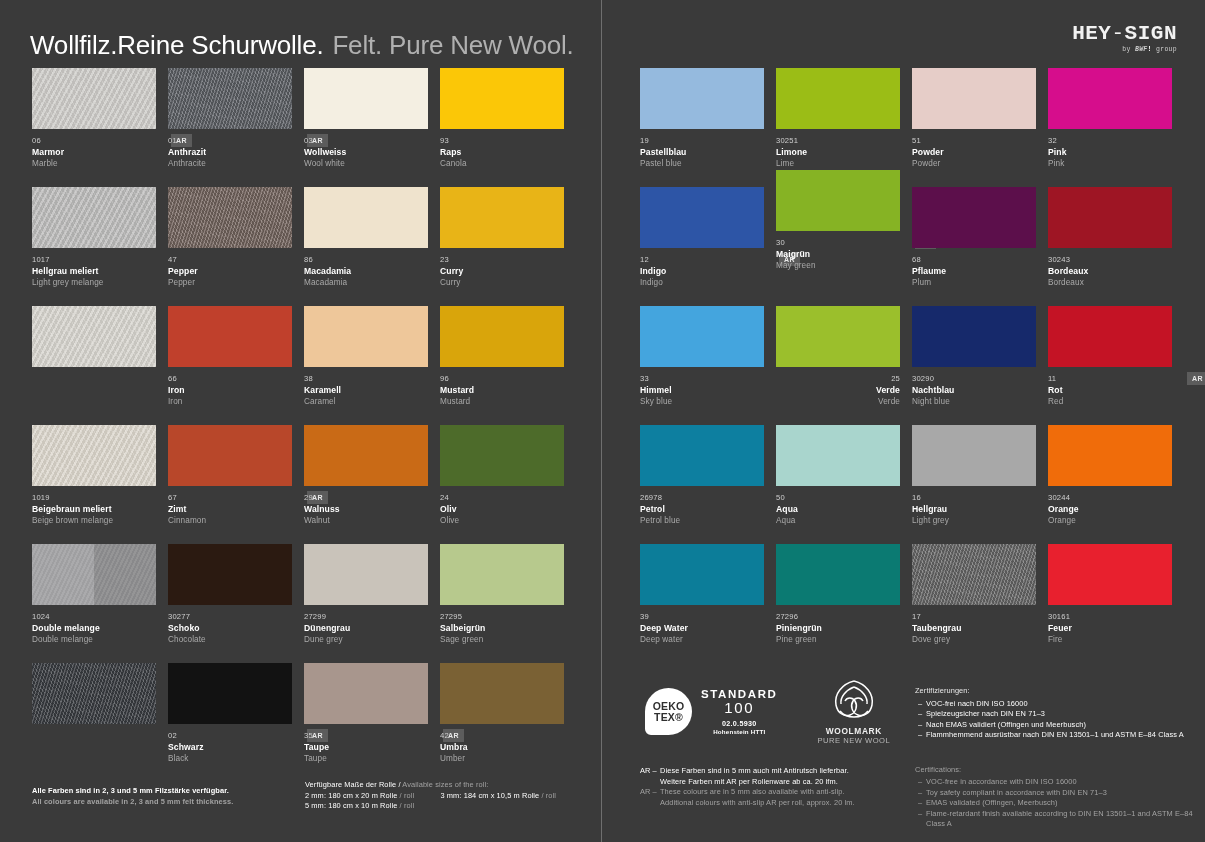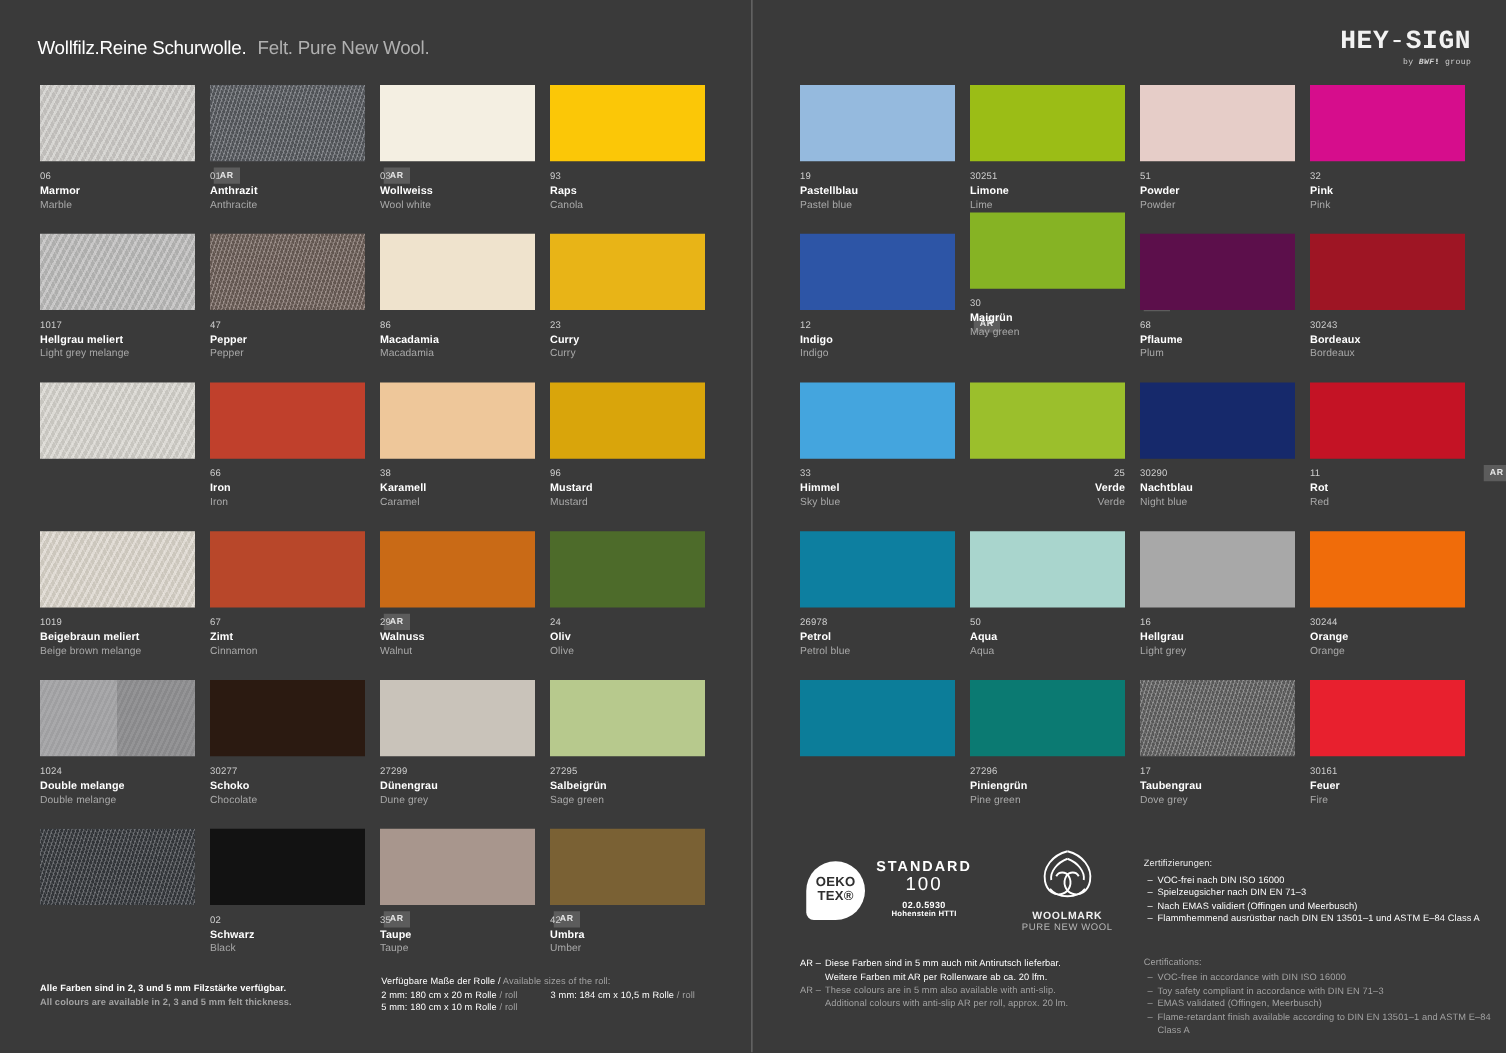--- a/index.html
+++ b/index.html
@@ -12,21 +12,21 @@
     position:relative;
   }
   .page{position:absolute;top:0;left:0;width:1205px;height:842px;}
   .spread-divider{
     position:absolute;left:601px;top:0;width:1px;height:842px;
     background:#6f6f6f;
   }
   
   .title{
     position:absolute;left:30px;top:30px;
-    font-size:15px;letter-spacing:-0.2px;white-space:nowrap;
+    font-size:26px;letter-spacing:-0.2px;white-space:nowrap;
   }
   .title .de{font-weight:400;color:#ffffff;}
   .title .en{font-weight:400;color:#b0b0b0;margin-left:9px;}
   .logo{position:absolute;right:28px;top:22px;text-align:right;font-family:Liberation Mono, monospace;}
   .logo-main{font-size:21px;font-weight:700;letter-spacing:0.5px;color:#f2f2f2;}
   .logo-main .dash{font-weight:400;}
   .logo-sub{font-size:6.5px;color:#cfcfcf;letter-spacing:0.3px;margin-top:1px;}
   .logo-sub b{font-style:italic;font-weight:700;}
   .logo-sub .bang{color:#ffffff;font-weight:700;}
   
@@ -433,20 +433,25 @@
       <div class="sw" style="left: 408px; top: 357px;">
         <span class="chip" style="background:#f06c0a"></span>
         <div class="meta">
           <div class="num">30244</div>
           <div class="name-de">Orange</div>
           <div class="name-en">Orange</div>
         </div>
       </div>
       <div class="sw" style="left: 0px; top: 476px;">
         <span class="chip" style="background:#0c7d99"></span>
+        <div class="meta">
+          <div class="num">39</div>
+          <div class="name-de">Deep Water</div>
+          <div class="name-en">Deep water</div>
+        </div>
       </div>
       <div class="sw" style="left: 136px; top: 476px;">
         <span class="chip" style="background:#0b7a72"></span>
         <div class="meta">
           <div class="num">27296</div>
           <div class="name-de">Piniengrün</div>
           <div class="name-en">Pine green</div>
         </div>
       </div>
       <div class="sw" style="left: 272px; top: 476px;">

